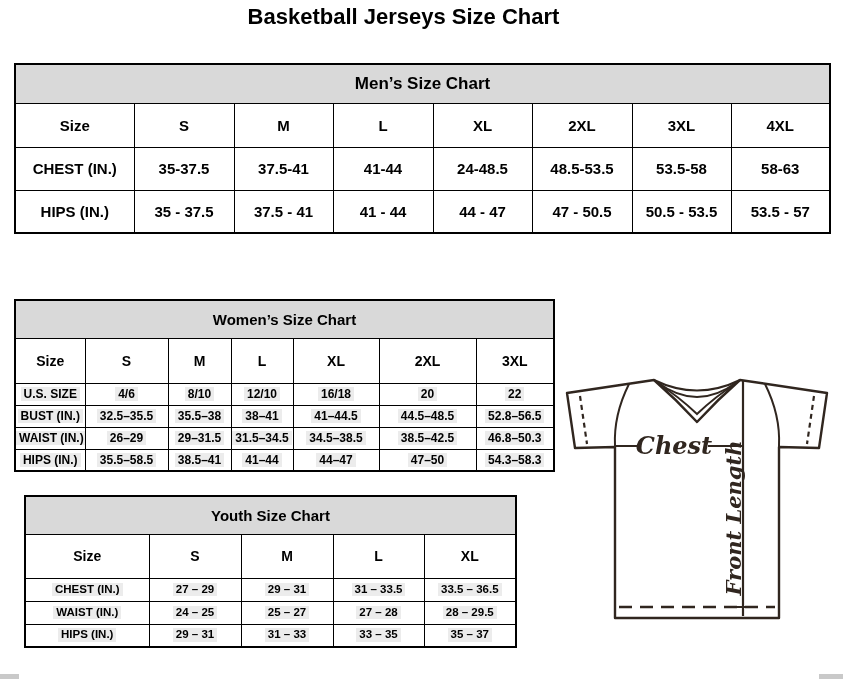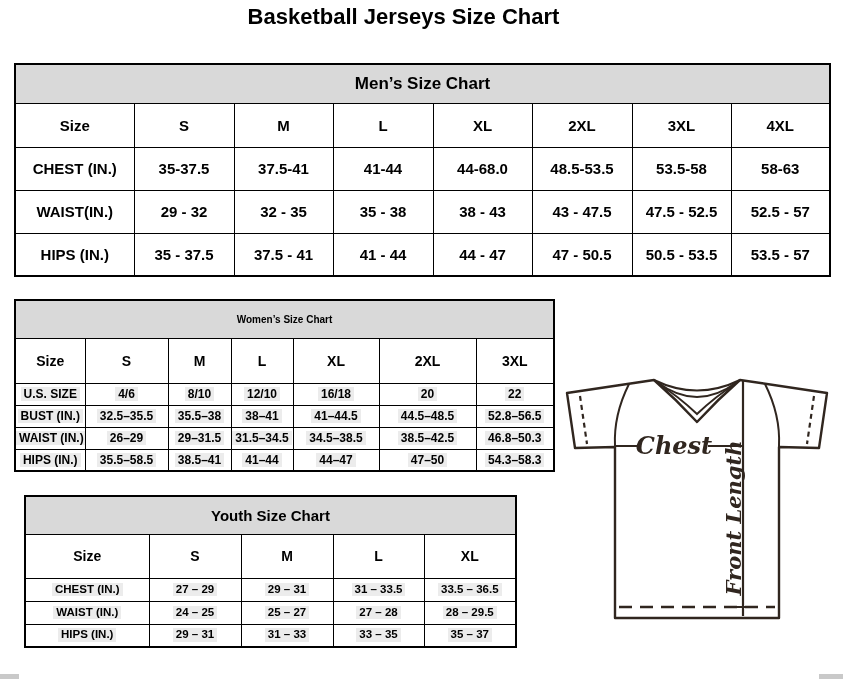--- a/index.html
+++ b/index.html
@@ -25,21 +25,21 @@
 
   
   table.mens{left:14px;top:63px;width:815px;border-radius:16px;}
   .mens tr.band{height:39px;} .mens tr.band th{font-size:17px;}
   .mens tr.head{height:44px;} .mens tr.head th{font-size:15px;}
   .mens tr.row{height:43px;}  .mens tr.row td{font-size:15px;}
   .mens td.lbl{font-size:14px;}
 
   
   table.womens{left:14px;top:299px;width:539px;}
-  .womens tr.band{height:38px;} .womens tr.band th{font-size:10px;margin-top:8px;}
+  .womens tr.band{height:38px;} .womens tr.band th{font-size:15px;margin-top:8px;}
   .womens tr.head{height:45px;} .womens tr.head th{font-size:14px;}
   .womens tr.row{height:22px;}  .womens tr.row td{font-size:12px;}
   .womens td.lbl{font-size:10.5px;}
 
   
   table.youth{left:14px;top:495px;width:491px;margin-left:10px;}
   .youth tr.band{height:38px;} .youth tr.band th{font-size:15px;}
   .youth tr.head{height:44px;} .youth tr.head th{font-size:14px;}
   .youth tr.row{height:23px;}  .youth tr.row td{font-size:11.5px;}
   .youth td.lbl{font-size:11px;}
@@ -86,34 +86,24 @@
       <th>XL</th>
       <th>2XL</th>
       <th>3XL</th>
       <th>4XL</th>
     </tr>
     <tr class="row">
       <td class="lbl">CHEST (IN.)</td>
       <td>35-37.5</td>
       <td>37.5-41</td>
       <td>41-44</td>
-      <td>44-68.0</td>
+      <td>24-48.5</td>
       <td>48.5-53.5</td>
       <td>53.5-58</td>
       <td>58-63</td>
-    </tr>
-    <tr class="row">
-      <td class="lbl">WAIST(IN.)</td>
-      <td>29 - 32</td>
-      <td>32 - 35</td>
-      <td>35 - 38</td>
-      <td>38 - 43</td>
-      <td>43 - 47.5</td>
-      <td>47.5 - 52.5</td>
-      <td>52.5 - 57</td>
     </tr>
     <tr class="row">
       <td class="lbl">HIPS (IN.)</td>
       <td>35 - 37.5</td>
       <td>37.5 - 41</td>
       <td>41 - 44</td>
       <td>44 - 47</td>
       <td>47 - 50.5</td>
       <td>50.5 - 53.5</td>
       <td>53.5 - 57</td>

